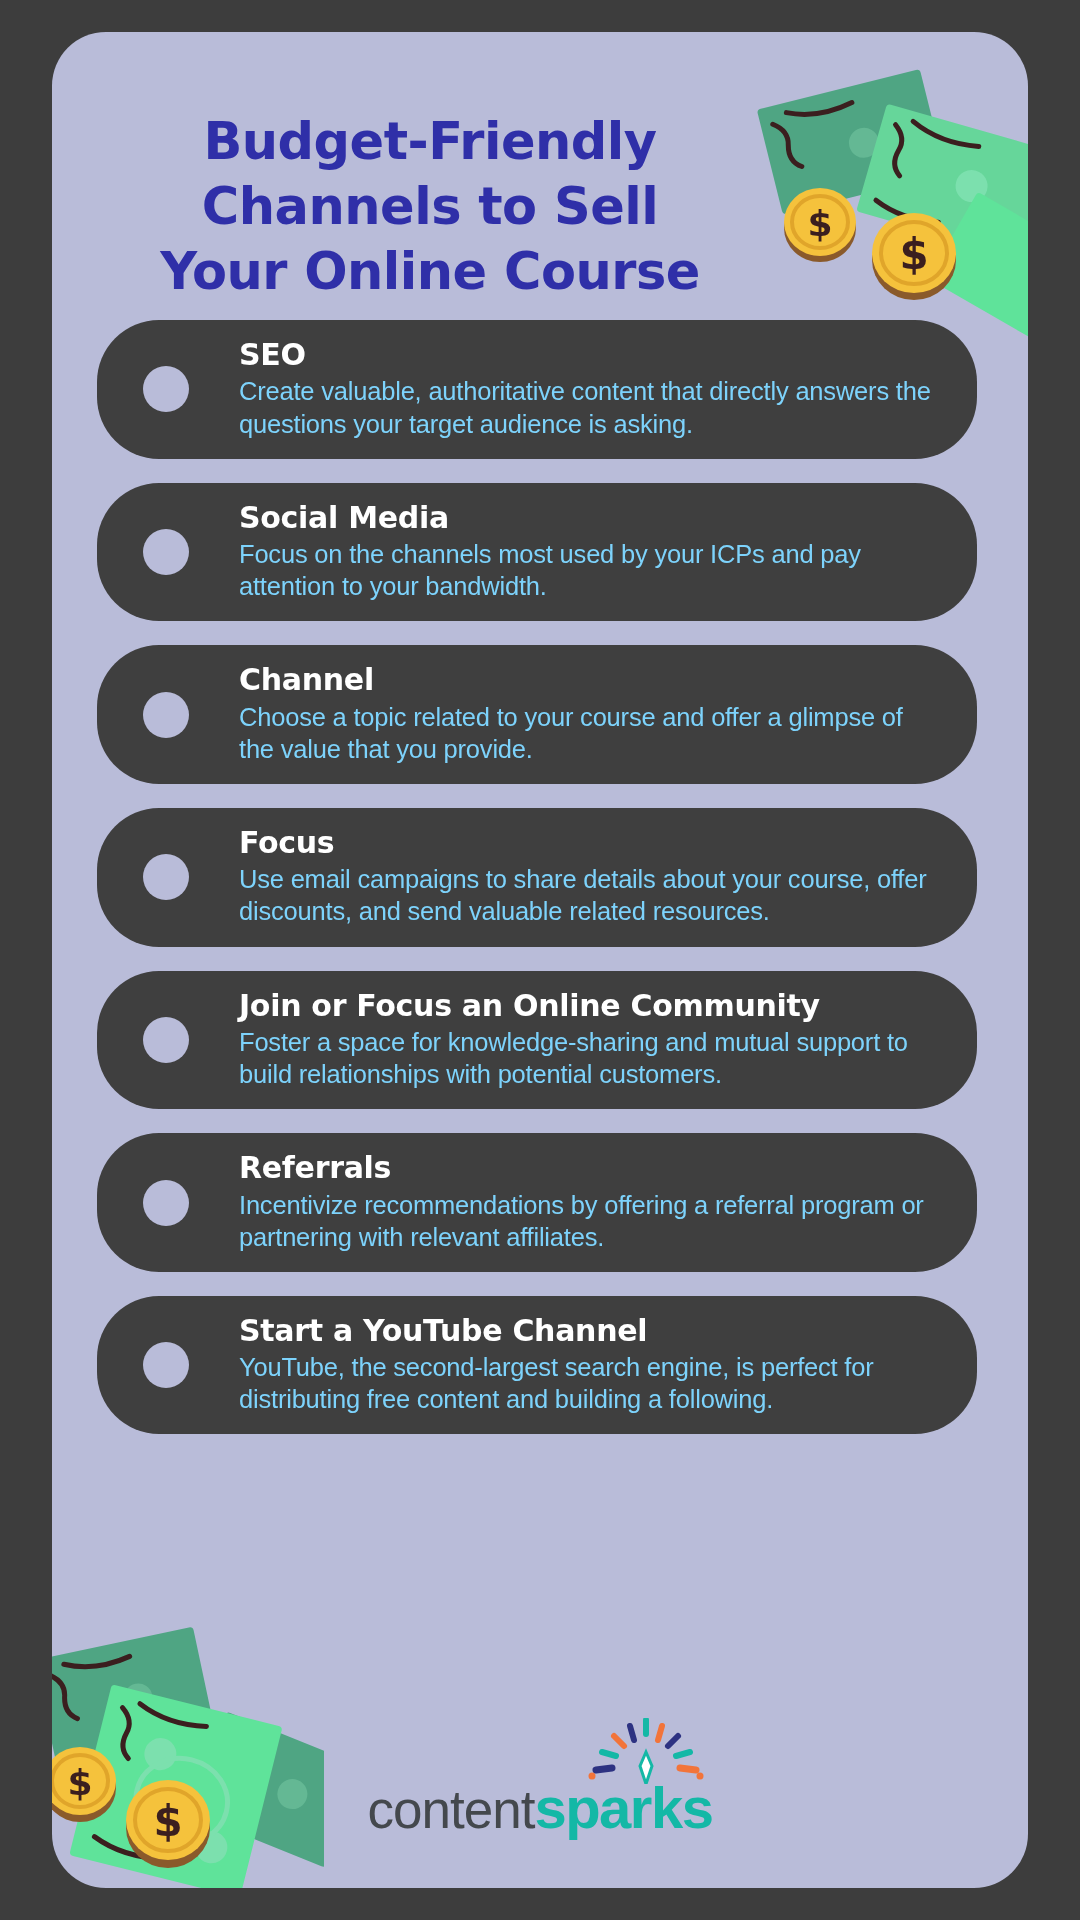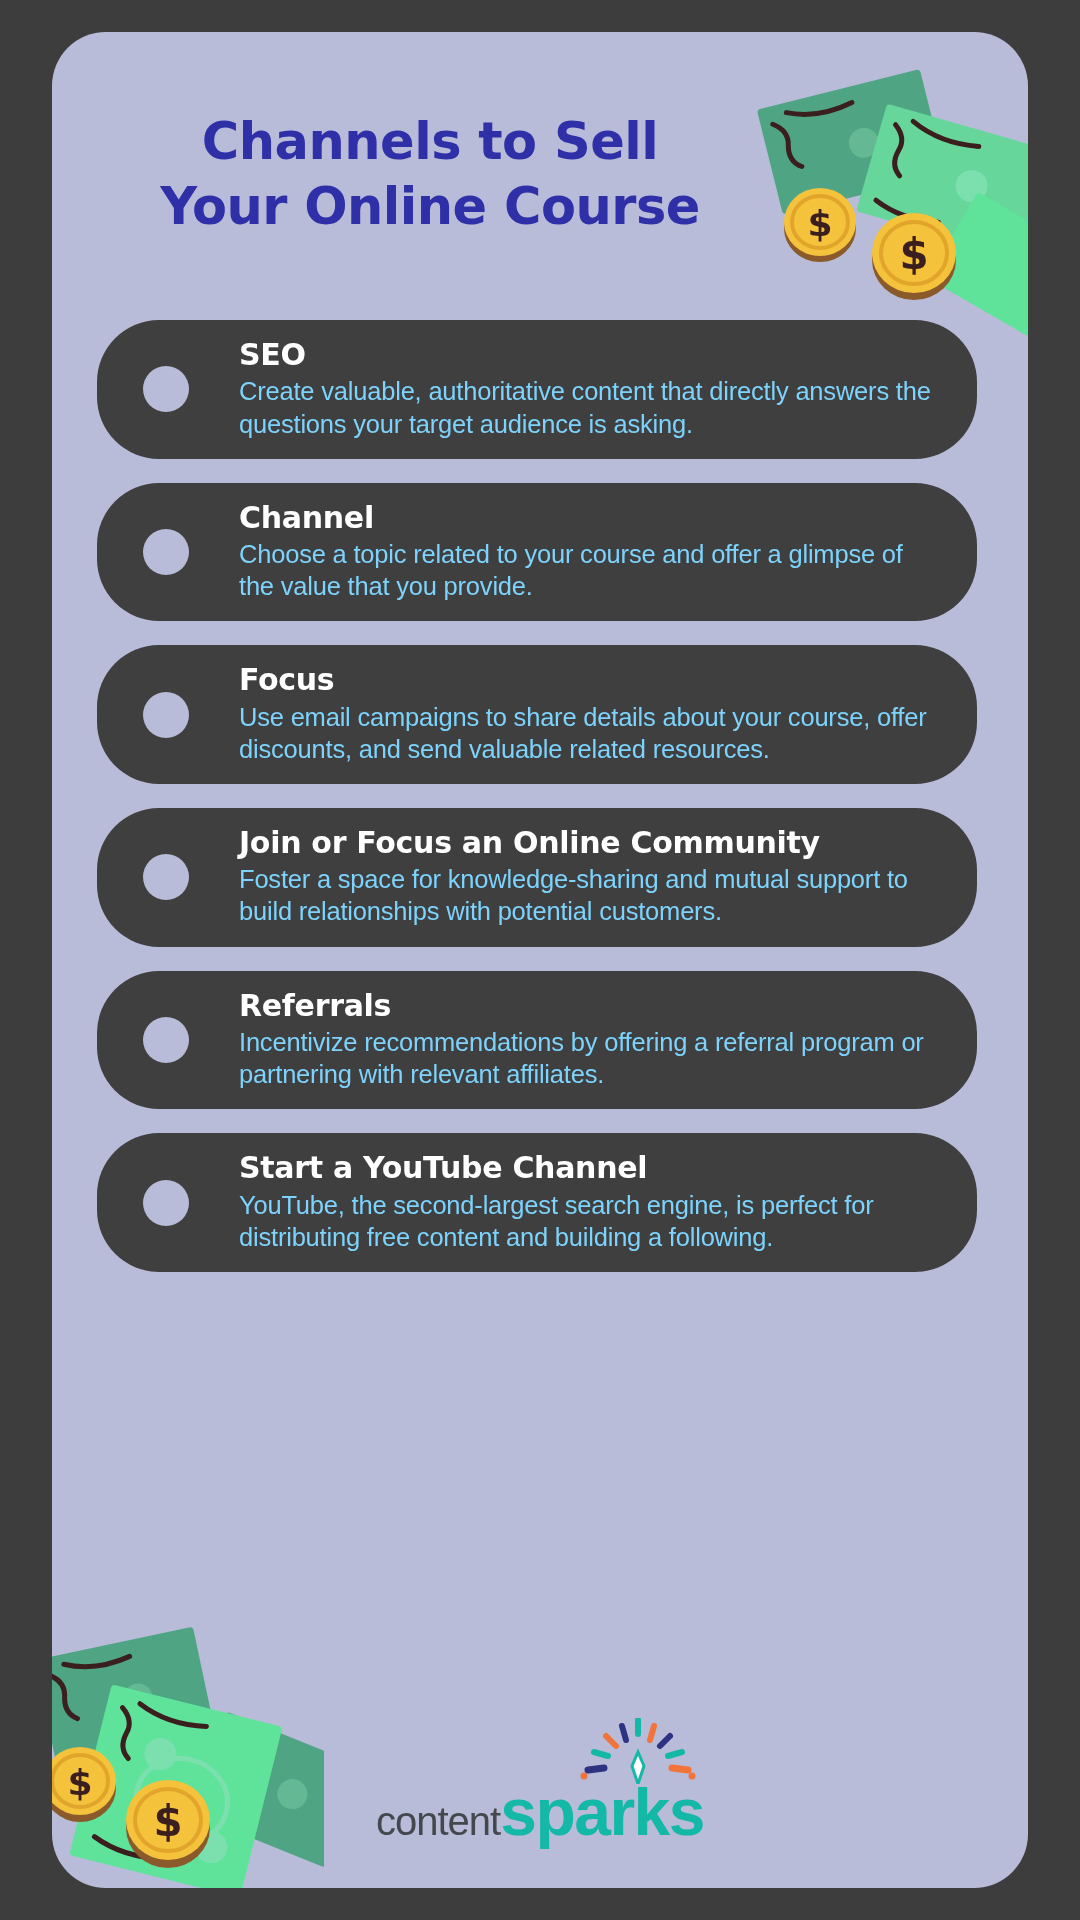--- a/index.html
+++ b/index.html
@@ -89,28 +89,28 @@
     left:0; right:0;
     top:1742px;
     display:flex;
     align-items:flex-end;
     justify-content:center;
   }
   .logo-wrap{ position:relative; display:flex; align-items:baseline; }
   .logo-content{
     font-family:"Liberation Sans", sans-serif;
     font-weight:400;
-    font-size:40px;
+    font-size:53px;
     color:#44484d;
     letter-spacing:-1px;
   }
   .logo-sparks{
     font-family:"Liberation Sans", sans-serif;
     font-weight:bold;
-    font-size:66px;
+    font-size:58px;
     color:#14b8a6;
     letter-spacing:-1.5px;
   }
   .burst{
     position:absolute;
     right:6px;
     top:-56px;
     width:120px; height:66px;
   }
 
@@ -120,20 +120,21 @@
   #money-top{ right:-14px; top:26px; width:300px; height:280px; }
   #money-bottom{ left:-28px; bottom:-14px; width:300px; height:290px; }
 </style>
 </head>
 <body>
 
 <div id="poster">
   <div class="panel">
 
     <div class="title">
+      <span class="ln">Budget-Friendly</span>
       <span class="ln">Channels to Sell</span>
       <span class="ln">Your Online Course</span>
     </div>
 
     <div class="money" id="money-top">
       <svg viewBox="0 0 300 280" xmlns="http://www.w3.org/2000/svg">
         <g transform="rotate(-14 120 110)">
           <rect x="32" y="28" width="168" height="108" rx="4" fill="#4fa583"></rect>
           <path d="M44 46 q14 10 10 24 q-4 16 8 24" stroke="#3b1f1f" stroke-width="5" fill="none" stroke-linecap="round"></path>
           <path d="M60 38 q30 14 66 6" stroke="#3b1f1f" stroke-width="5" fill="none" stroke-linecap="round"></path>
@@ -167,20 +168,25 @@
     </div>
 
     <div class="cards">
 
       <div class="card">
         <span class="bullet"></span>
         <div class="card-title">SEO</div>
         <div class="card-body">Create valuable, authoritative content that directly answers the questions your target audience is asking.</div>
       </div>
 
+      <div class="card">
+        <span class="bullet"></span>
+        <div class="card-title">Social Media</div>
+        <div class="card-body">Focus on the channels most used by your ICPs and pay attention to your bandwidth.</div>
+      </div>
 
       <div class="card">
         <span class="bullet"></span>
         <div class="card-title">Channel</div>
         <div class="card-body">Choose a topic related to your course and offer a glimpse of the value that you provide.</div>
       </div>
 
       <div class="card">
         <span class="bullet"></span>
         <div class="card-title">Focus</div>

